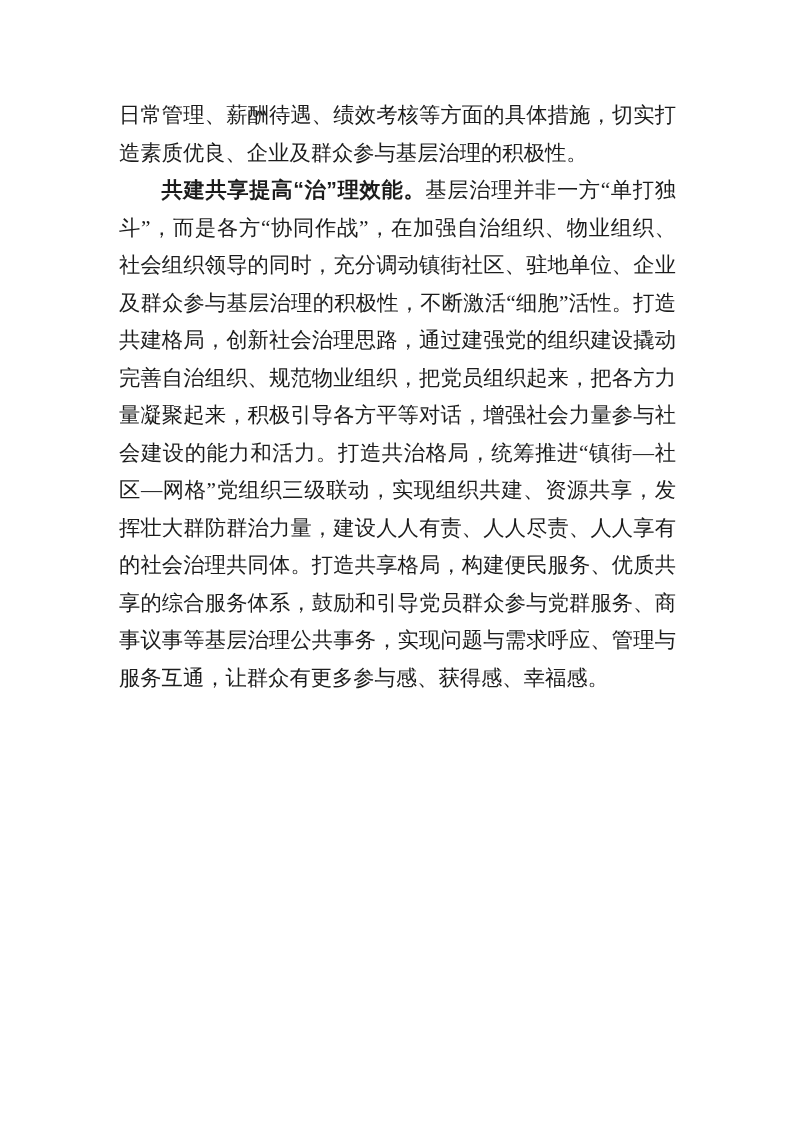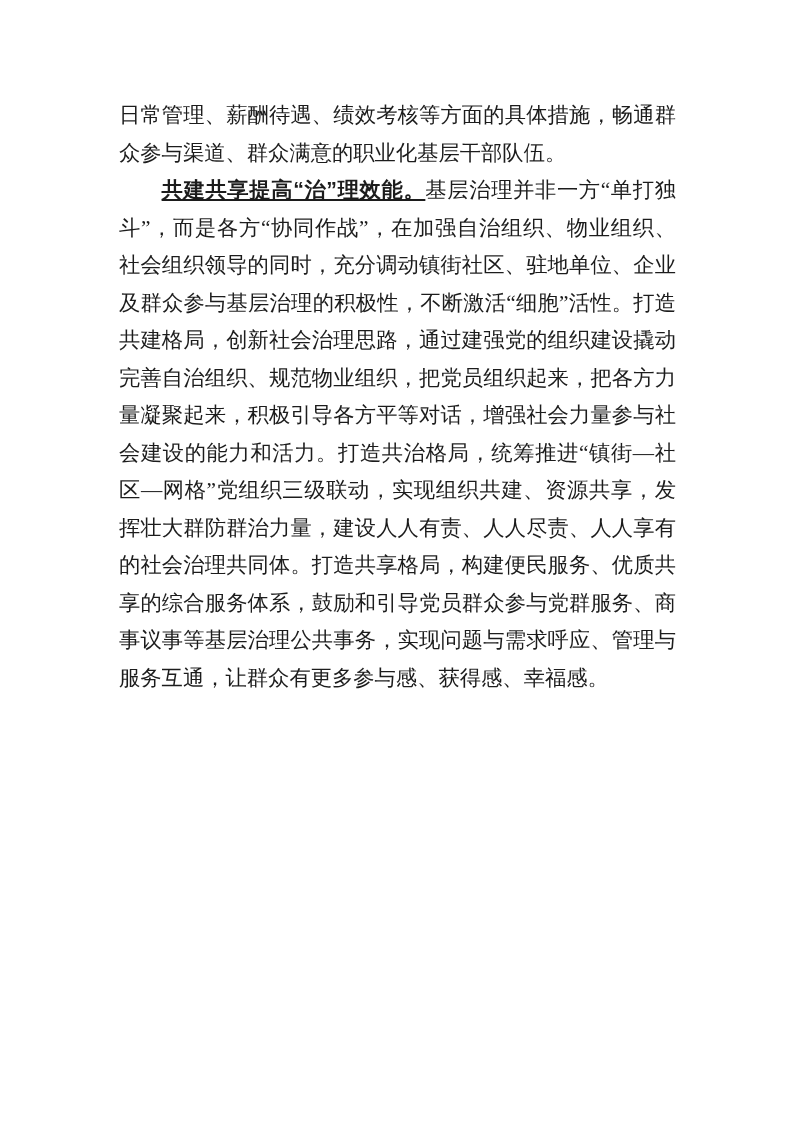--- a/index.html
+++ b/index.html
@@ -33,24 +33,23 @@
   }
   .para.indent {
     text-indent: 2em;
   }
   .run {
     font-family: inherit;
   }
   .run.bold {
     font-weight: 700;
     font-family: "Liberation Sans", "DejaVu Sans", sans-serif;
-    text-decoration: underline;
   }
 </style>
 </head>
 <body>
 
 <div class="page" style="background: rgb(255, 255, 255); color: rgb(28, 28, 28);">
   <div class="content" id="doc-body">
-      <p class="para"><span class="run">日常管理、薪酬待遇、绩效考核等方面的具体措施，畅通群众参与渠道、群众满意的职业化基层干部队伍。</span></p>
+      <p class="para"><span class="run">日常管理、薪酬待遇、绩效考核等方面的具体措施，切实打造素质优良、企业及群众参与基层治理的积极性。</span></p>
       <p class="para indent"><span class="run bold">共建共享提高“治”理效能。</span><span class="run">基层治理并非一方“单打独斗”，而是各方“协同作战”，在加强自治组织、物业组织、社会组织领导的同时，充分调动镇街社区、驻地单位、企业及群众参与基层治理的积极性，不断激活“细胞”活性。打造共建格局，创新社会治理思路，通过建强党的组织建设撬动完善自治组织、规范物业组织，把党员组织起来，把各方力量凝聚起来，积极引导各方平等对话，增强社会力量参与社会建设的能力和活力。打造共治格局，统筹推进“镇街—社区—网格”党组织三级联动，实现组织共建、资源共享，发挥壮大群防群治力量，建设人人有责、人人尽责、人人享有的社会治理共同体。打造共享格局，构建便民服务、优质共享的综合服务体系，鼓励和引导党员群众参与党群服务、商事议事等基层治理公共事务，实现问题与需求呼应、管理与服务互通，让群众有更多参与感、获得感、幸福感。</span></p>
     </div>
 </div>
 
 </body></html>

